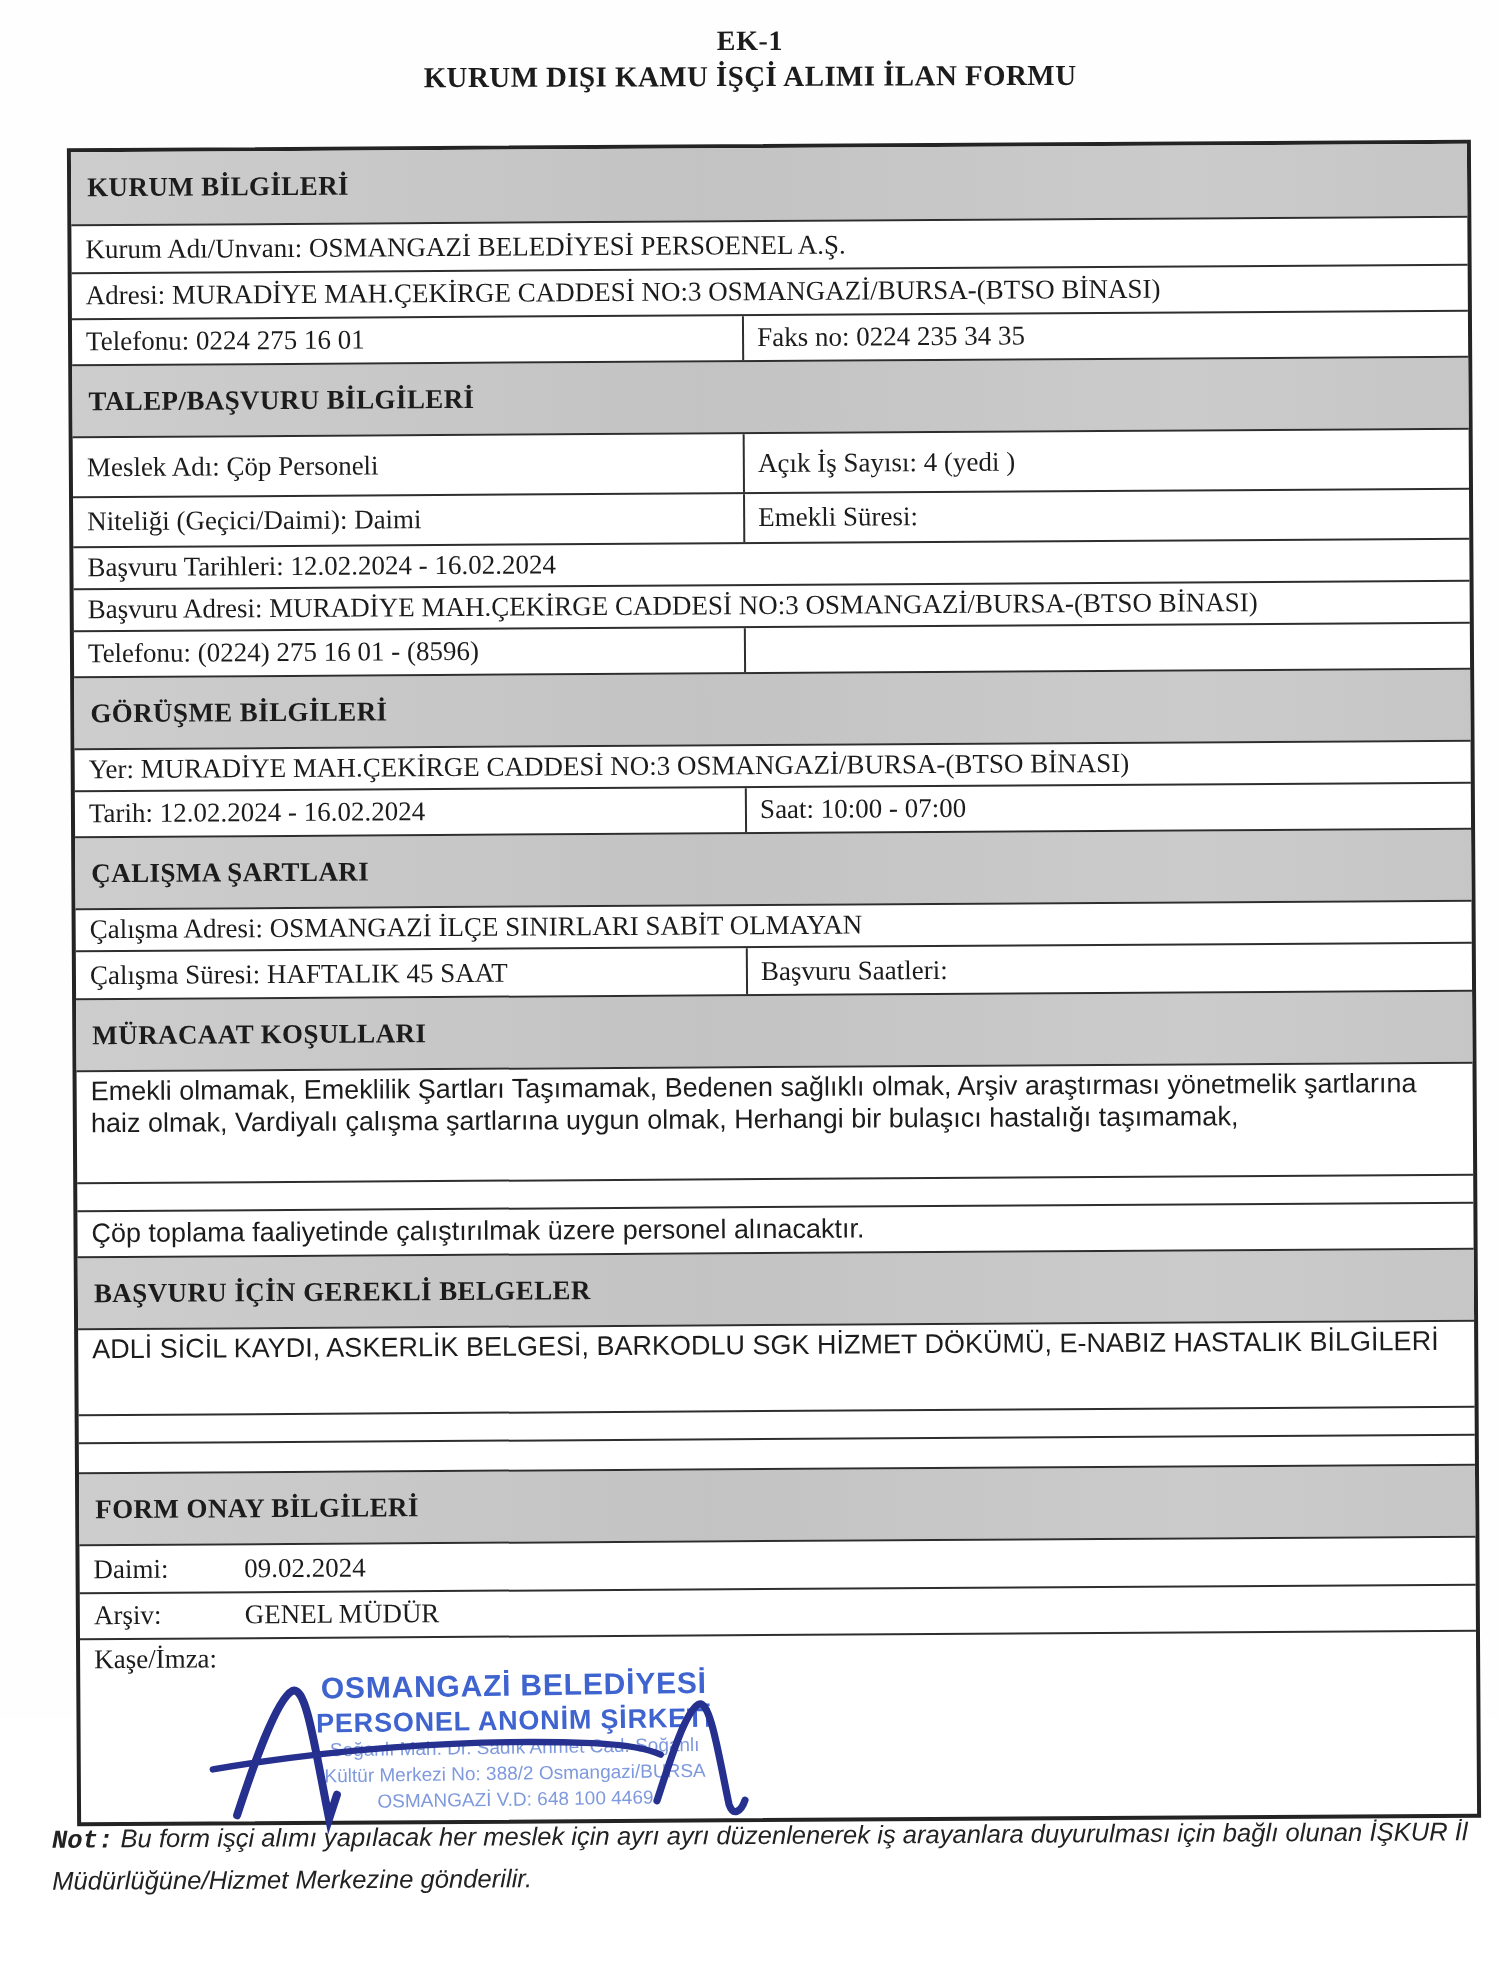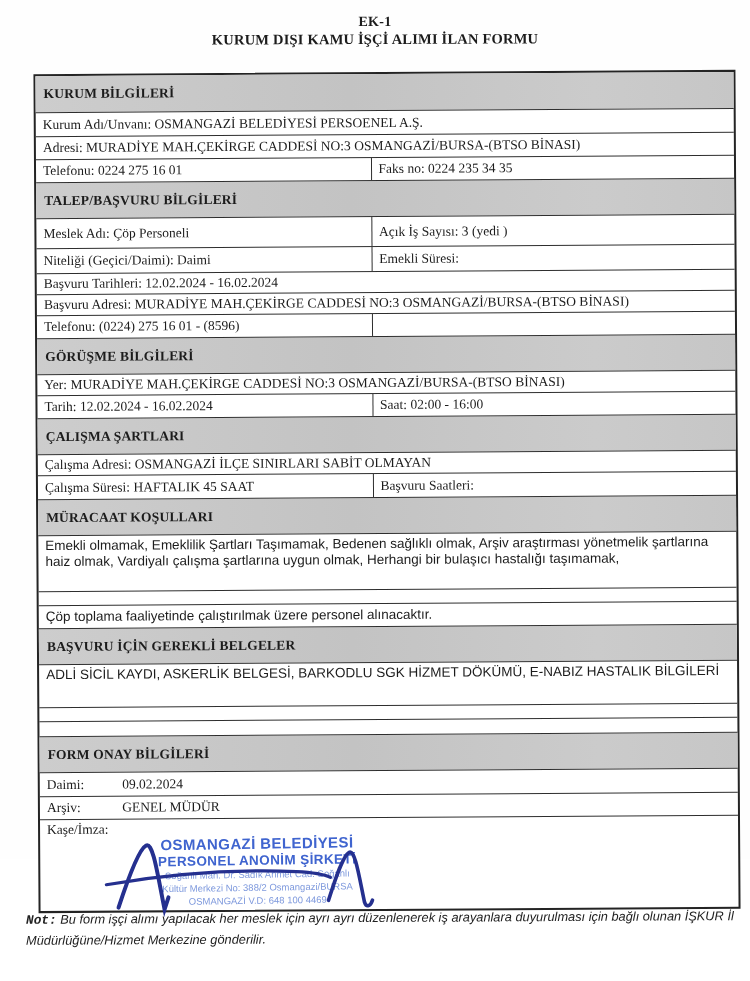--- a/index.html
+++ b/index.html
@@ -82,21 +82,21 @@
       <div class="cell half-l">Telefonu: 0224 275 16 01</div>
       <div class="half-r">
           <div class="cell">Faks no: 0224 235 34 35</div>
         </div>
     </div>
 
     <div class="row band">TALEP/BAŞVURU BİLGİLERİ</div>
     <div class="row h30">
       <div class="cell half-l">Meslek Adı:  Çöp Personeli</div>
       <div class="half-r">
-          <div class="cell">Açık İş Sayısı: 3 (yedi )</div>
+          <div class="cell">Açık İş Sayısı: 4 (yedi )</div>
         </div>
     </div>
     <div class="row h25">
       <div class="cell half-l">Niteliği (Geçici/Daimi): Daimi</div>
       <div class="half-r">
           <div class="cell">Emekli Süresi:</div>
         </div>
     </div>
     <div class="row h22">
         <div class="cell full">Başvuru Tarihleri: 12.02.2024 - 16.02.2024</div>
@@ -111,21 +111,21 @@
         </div>
     </div>
 
     <div class="row band">GÖRÜŞME BİLGİLERİ</div>
     <div class="row h22">
         <div class="cell full">Yer: MURADİYE MAH.ÇEKİRGE CADDESİ NO:3 OSMANGAZİ/BURSA-(BTSO BİNASI)</div>
       </div>
     <div class="row h23">
       <div class="cell half-l">Tarih: 12.02.2024 - 16.02.2024</div>
       <div class="half-r">
-          <div class="cell">Saat: 02:00 - 16:00</div>
+          <div class="cell">Saat: 10:00 - 07:00</div>
         </div>
     </div>
 
     <div class="row band">ÇALIŞMA ŞARTLARI</div>
     <div class="row h22">
         <div class="cell full">Çalışma Adresi: OSMANGAZİ İLÇE SINIRLARI SABİT OLMAYAN</div>
       </div>
     <div class="row h24">
       <div class="cell half-l">Çalışma Süresi: HAFTALIK 45 SAAT</div>
       <div class="half-r">

